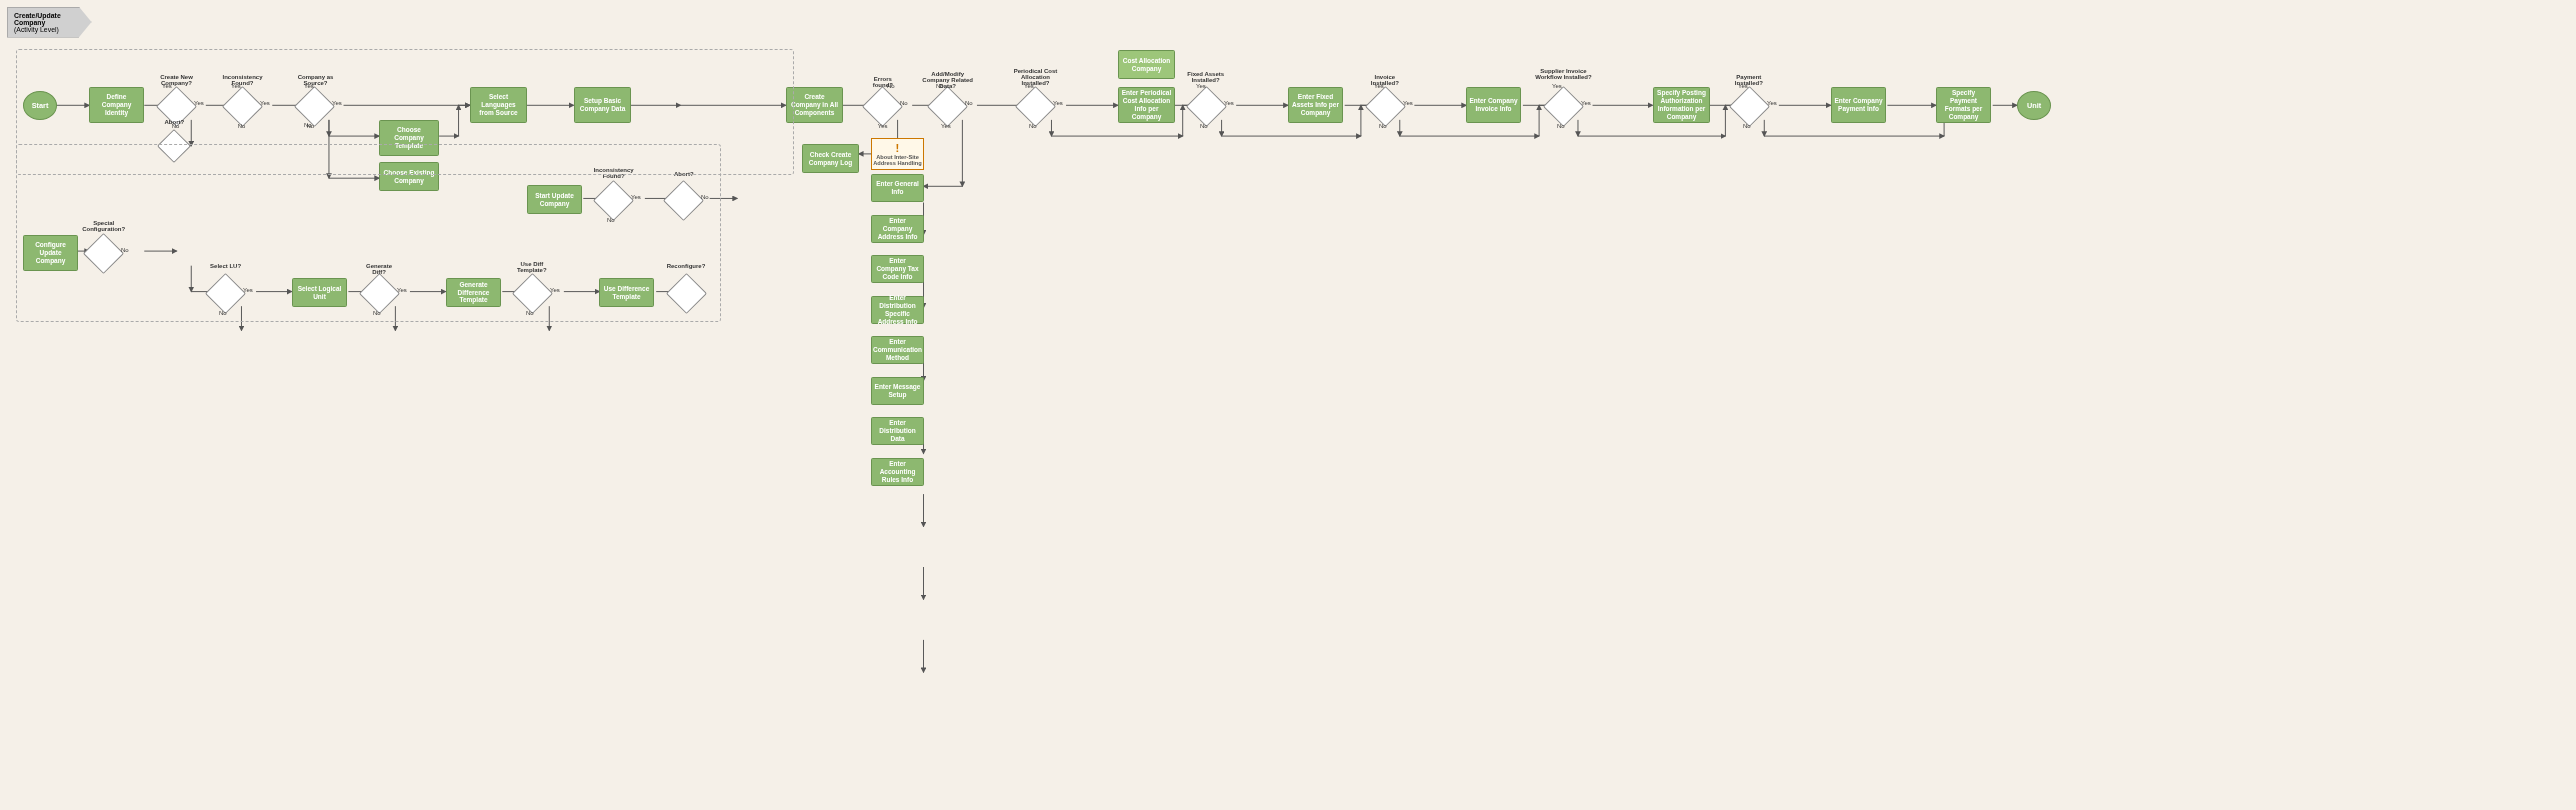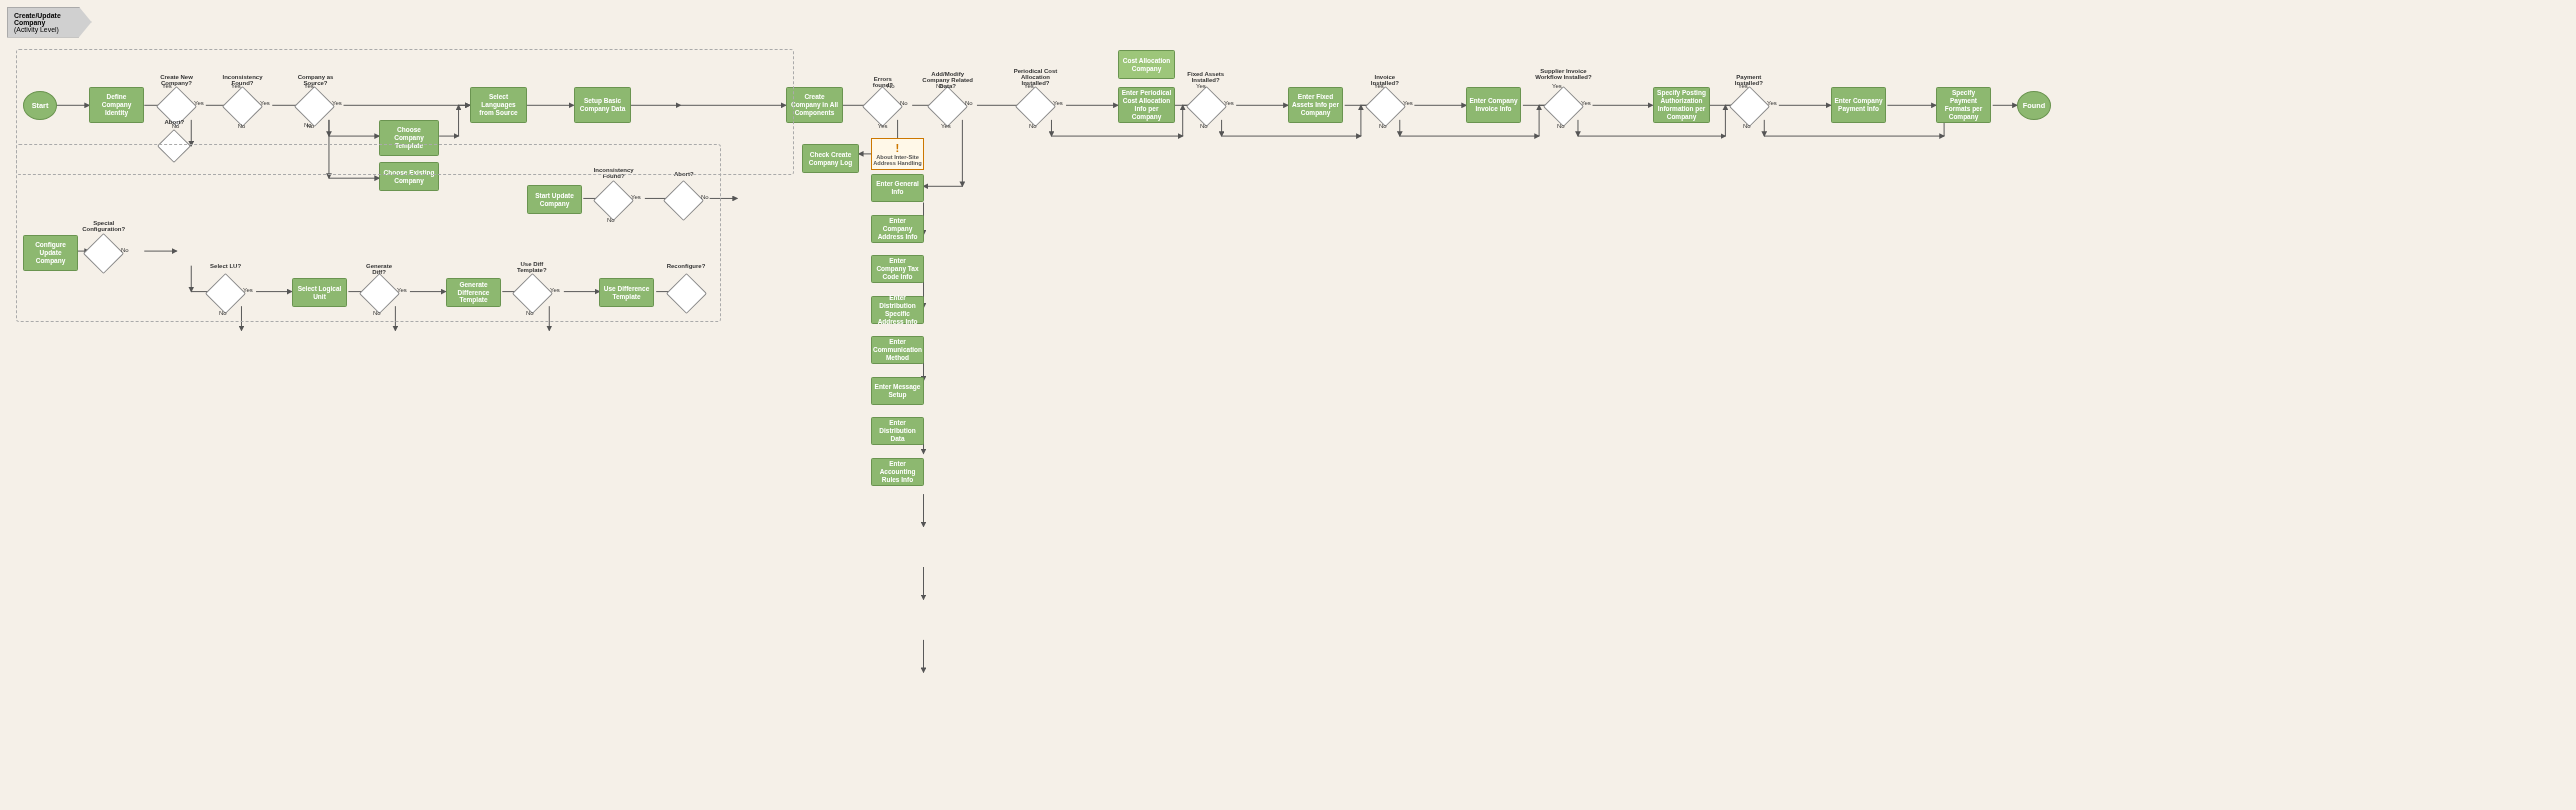--- a/index.html
+++ b/index.html
@@ -419,21 +419,21 @@
 
   <div class="activity-box" style="left:1831px; top:87px; width:55px; height:36px;">
     <span>Enter Company Payment Info</span>
   </div>
 
   <div class="activity-box" style="left:1936px; top:87px; width:55px; height:36px;">
     <span>Specify Payment Formats per Company</span>
   </div>
 
   <div class="oval" style="left:2017px; top:91px; width:34px; height:29px;">
-    <span>Found</span>
+    <span>Unit</span>
   </div>
 
   <div class="exclaim-box" style="left:871px; top:138px; width:53px; height:32px; background:#fff8e8; border-color:#cc7700; font-size:8px; color:#cc7700; flex-direction:column; display:flex; align-items:center; justify-content:center;">
     <span style="font-size:11.3px; color:#cc7700;">!</span>
     <span style="font-size:5.7px; color:#555; text-align:center;">About Inter-Site Address Handling</span>
   </div>
 
   <div class="activity-box" style="left:23px; top:235px; width:55px; height:36px;">
     <span>Configure Update Company</span>
   </div>

